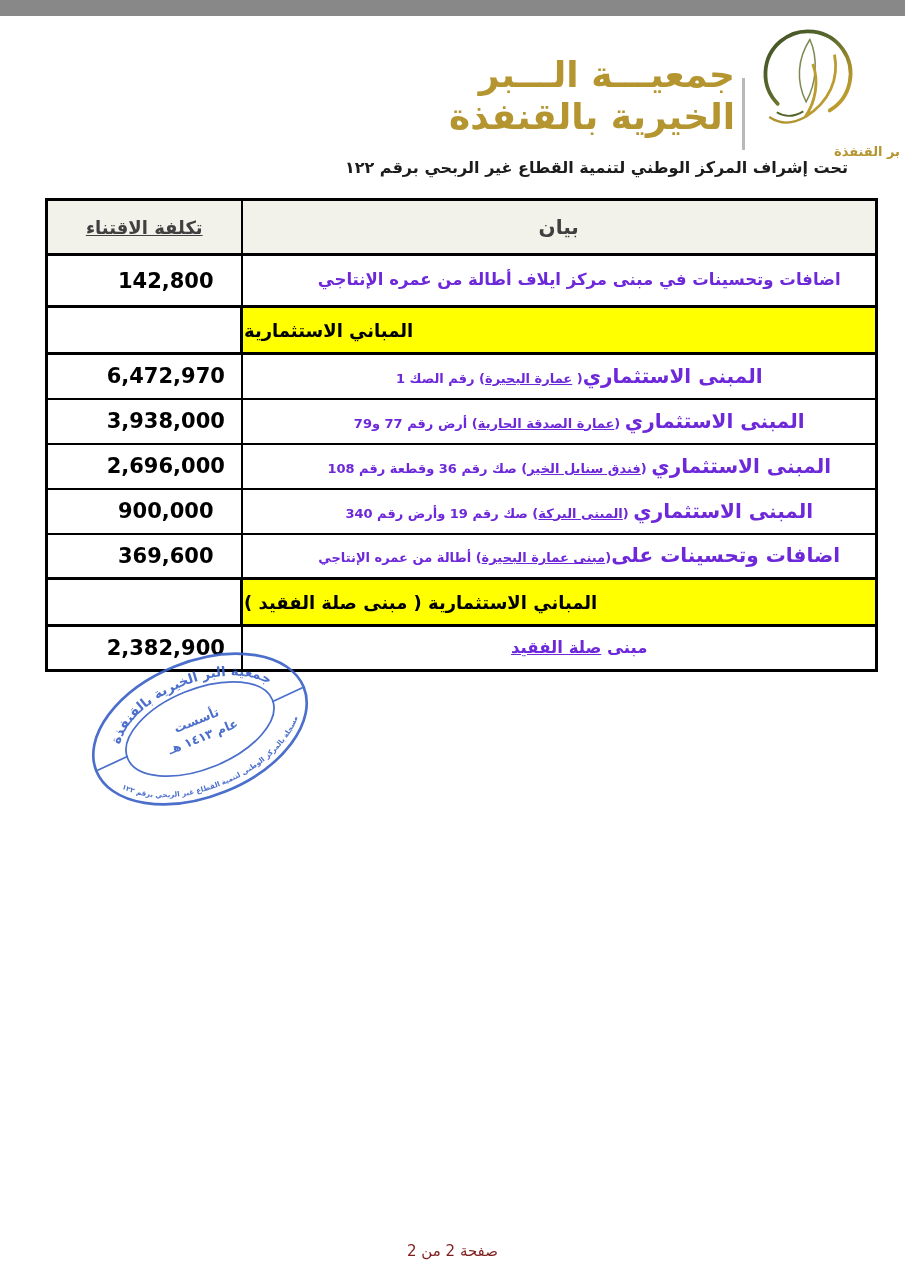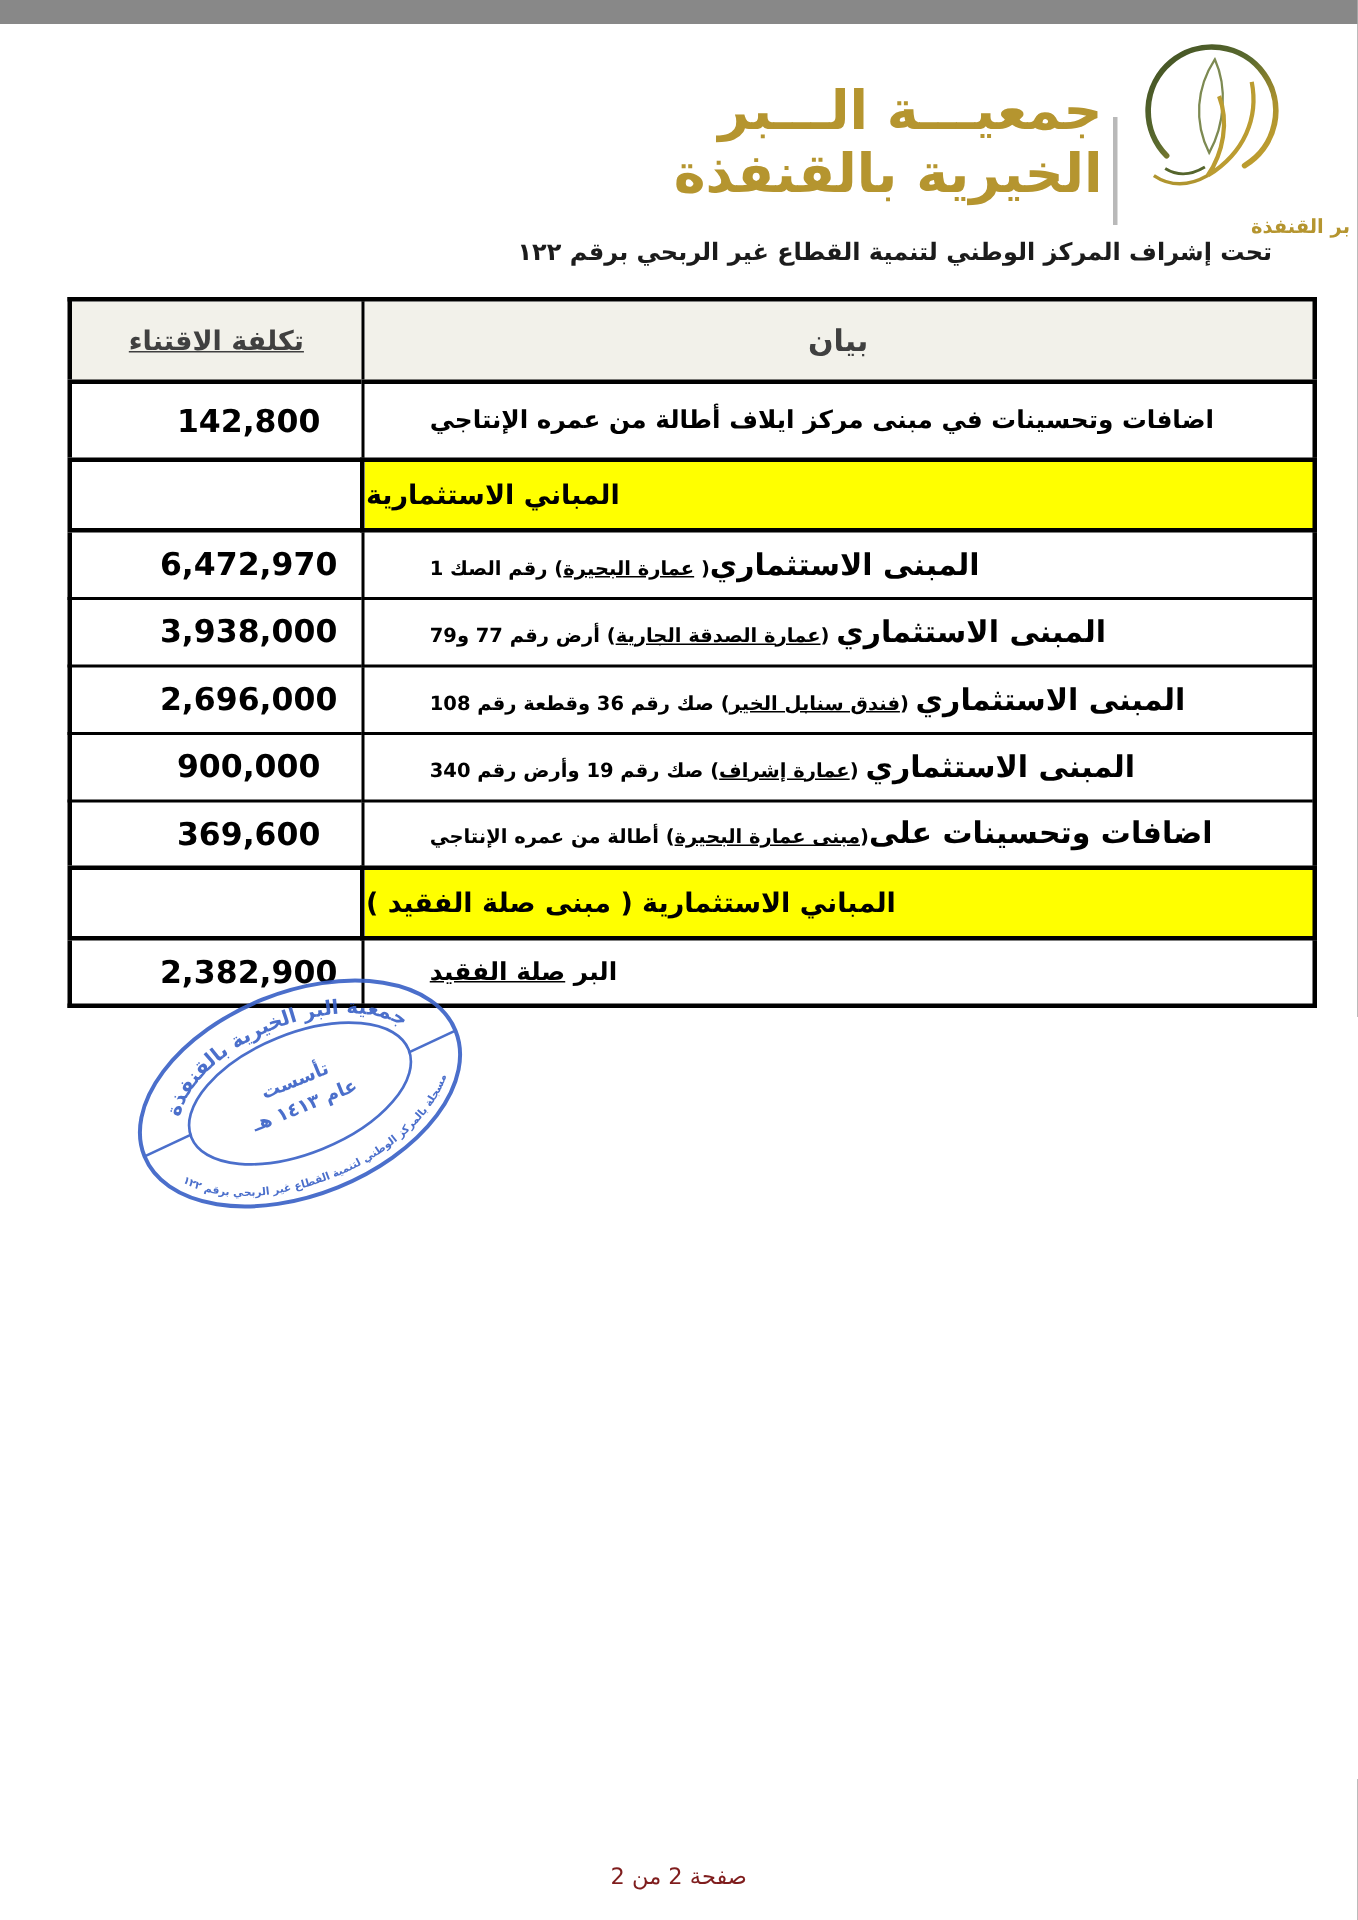--- a/index.html
+++ b/index.html
@@ -50,22 +50,22 @@
   .assets th,.assets td{
     border:2px solid #000;vertical-align:middle;overflow:hidden;
   }
   tr.hdr th{
     height:55px;background:var(--hdr-bg);
     border-bottom:3px solid #000;font-weight:bold;color:#404040;
   }
   th.th-statement{font-size:20px;text-align:center;}
   th.th-cost{font-size:18px;text-align:center;text-decoration:underline;}
   td.statement{
-    text-align:left;padding:1px 3px 1px 5px;line-height:1.15;
-    white-space:nowrap;color:#000000;
+    text-align:center;padding:1px 3px 1px 5px;line-height:1.15;
+    white-space:nowrap;color:#6d28d9;
   }
   td.cost{
     text-align:center;font-weight:bold;font-size:21px;color:#000;
     font-family:"DejaVu Sans",sans-serif;
   }
   tr.data td{height:45px;padding-left:44px;}
   tr.data.tall td{height:52px;}
   tr.section td{height:47px;}
   tr.section td.sec-label{
     background:var(--yellow);border:3px solid #000;
@@ -150,33 +150,33 @@
         </tr>
         <tr class="data">
           <td class="statement"><span class="seg-lead">المبنى الاستثماري</span><span class="seg-small"> (</span><span class="seg-small-u">عمارة الصدقة الجارية</span><span class="seg-small">) أرض رقم 77 و79</span></td>
           <td class="cost">3,938,000</td>
         </tr>
         <tr class="data">
           <td class="statement"><span class="seg-lead">المبنى الاستثماري</span><span class="seg-small"> (</span><span class="seg-small-u">فندق سنابل الخير</span><span class="seg-small">) صك رقم 36 وقطعة رقم 108</span></td>
           <td class="cost">2,696,000</td>
         </tr>
         <tr class="data">
-          <td class="statement"><span class="seg-lead">المبنى الاستثماري</span><span class="seg-small"> (</span><span class="seg-small-u">عمارة إشراف</span><span class="seg-small">) صك رقم 19 وأرض رقم 340</span></td>
+          <td class="statement"><span class="seg-lead">المبنى الاستثماري</span><span class="seg-small"> (</span><span class="seg-small-u">المبنى البركة</span><span class="seg-small">) صك رقم 19 وأرض رقم 340</span></td>
           <td class="cost">900,000</td>
         </tr>
         <tr class="data">
           <td class="statement"><span class="seg-lead">اضافات وتحسينات على</span><span class="seg-small">(</span><span class="seg-small-u">مبنى عمارة البحيرة</span><span class="seg-small">) أطالة من عمره الإنتاجي</span></td>
           <td class="cost">369,600</td>
         </tr>
         <tr class="section">
           <td class="sec-label">المباني الاستثمارية ( مبنى صلة الفقيد )</td>
           <td class="sec-empty"></td>
         </tr>
         <tr class="data">
-          <td class="statement"><span class="seg-medium">البر </span><span class="seg-medium-u">صلة الفقيد</span></td>
+          <td class="statement"><span class="seg-medium">مبنى </span><span class="seg-medium-u">صلة الفقيد</span></td>
           <td class="cost">2,382,900</td>
         </tr>
       </tbody>
   </table>
 
   <svg class="stamp" viewBox="0 0 260 160" width="244" height="142" aria-hidden="true">
     <g fill="none" stroke="#3c63c7">
       <ellipse cx="130" cy="80" rx="126" ry="76" stroke-width="3"></ellipse>
       <ellipse cx="130" cy="80" rx="88" ry="45" stroke-width="2"></ellipse>
       <line x1="5" y1="80" x2="43" y2="78" stroke-width="2"></line>

